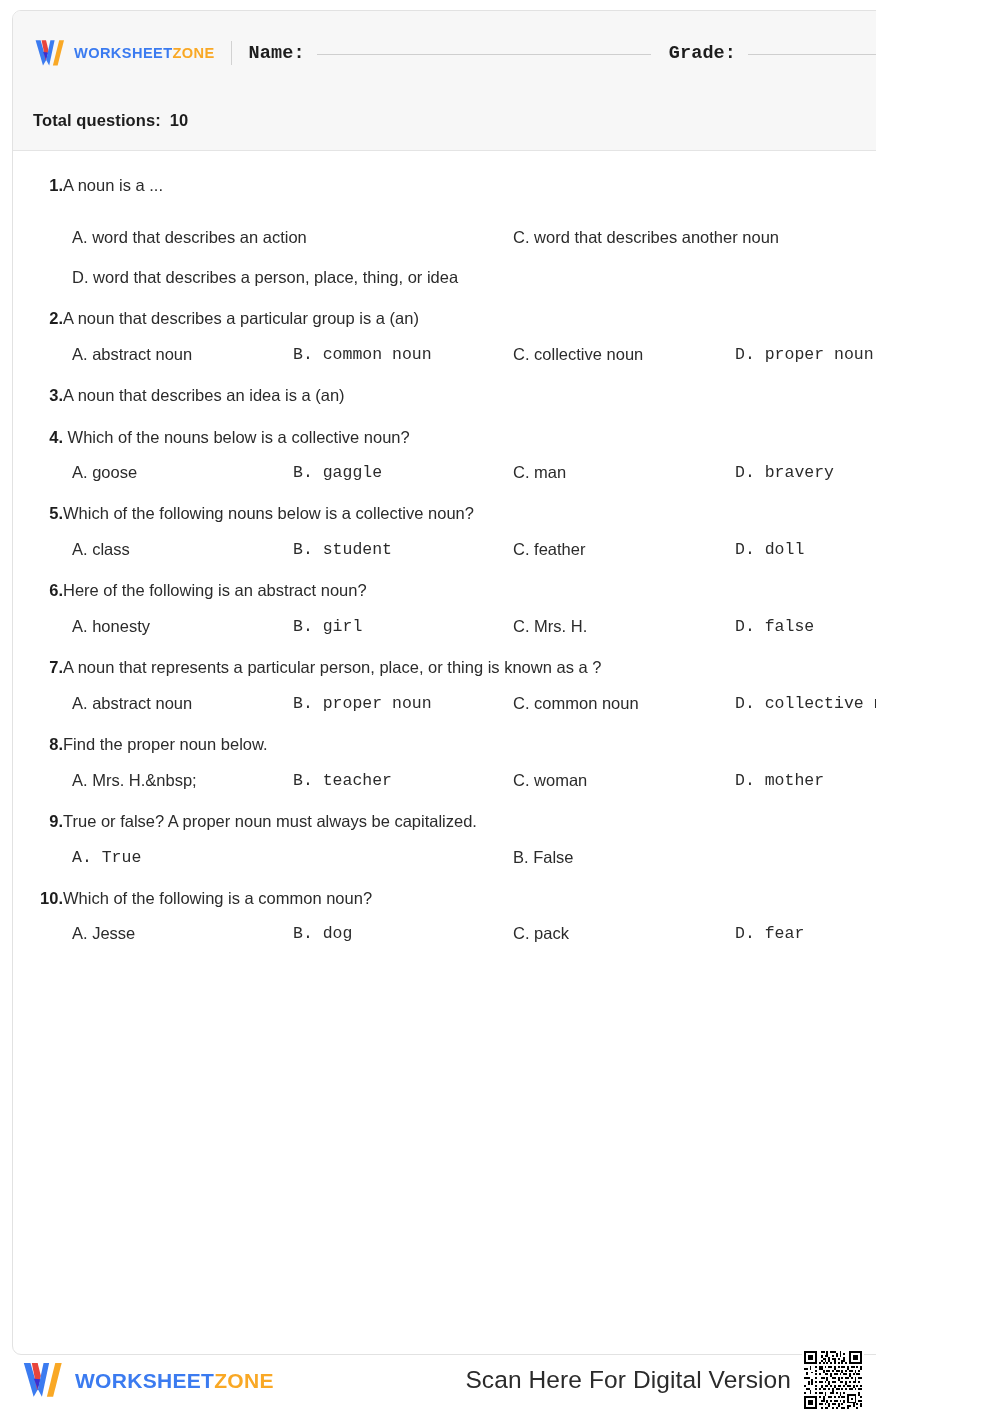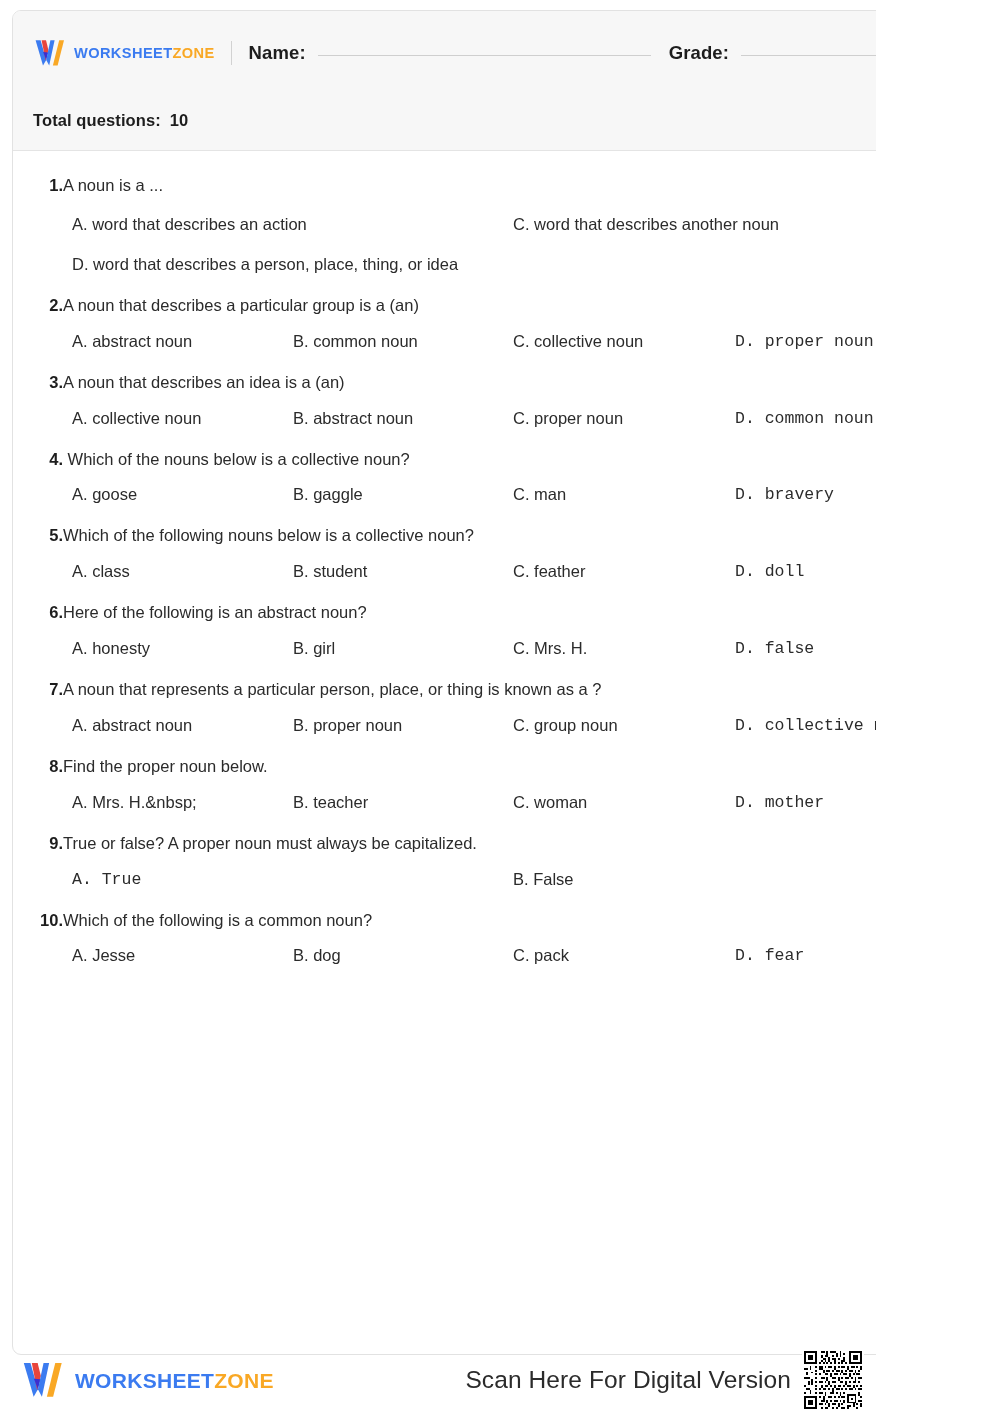--- a/index.html
+++ b/index.html
@@ -91,20 +91,21 @@
   .field-name  { flex: 1 1 58%; }
   .field-grade { flex: 1 1 42%; }
 
   .field-label {
     flex: 0 0 auto;
     font-size: 18.5px;
     font-weight: 700;
     color: #1d1d1d;
     letter-spacing: .1px;
     white-space: nowrap;
+    font-family: Liberation Mono, monospace;
   }
   .field-line {
     flex: 1 1 auto;
     height: 1px;
     background: #cfcfcf;
     margin-left: 12px;
     position: relative;
     top: -3px;
   }
 
@@ -156,32 +157,32 @@
   }
   .opt {
     font-size: 16.5px;
     color: #2b2b2b;
     line-height: 1.4;
     white-space: pre-wrap;
   }
   
   .cols-4 .opt { flex: 0 0 25%; }
   .cols-4 .opt:nth-child(1) { flex-basis: 221px; }
-  .cols-4 .opt:nth-child(2) { flex-basis: 220px; }
+  .cols-4 .opt:nth-child(2) { flex-basis: 220px; font-family: Liberation Mono, monospace; }
   .cols-4 .opt:nth-child(3) { flex-basis: 222px; }
   .cols-4 .opt:nth-child(4) { flex: 1 1 auto; font-family: Liberation Mono, monospace; }
   
   .cols-2 .opt { flex: 0 0 50%; }
   .cols-2 .opt:nth-child(1) { flex-basis: 441px; font-family: Liberation Mono, monospace; }
   .cols-2 .opt:nth-child(2) { flex: 1 1 auto; }
   
   .grid-2x2 {
     display: flex;
     flex-wrap: wrap;
-    margin-top: 15px;
+    margin-top: 28px;
     padding-left: 39px;
   }
   .grid-2x2 .opt { flex: 0 0 441px; }
   .grid-2x2 .opt:nth-child(2n) { flex: 1 1 auto; }
   .grid-2x2 .opt:nth-child(n+3) { margin-top: 17px; }
 
   
   .footer {
     position: absolute;
     left: 12px;
@@ -296,26 +297,20 @@
             <span class="opt">B. common noun</span>
             <span class="opt">C. collective noun</span>
             <span class="opt">D. proper noun</span>
           </div>
         </div>
         <div class="question">
           <div class="q-head">
             <span class="q-num">3.</span>
             <span class="q-text">A noun that describes an idea is a (an)</span>
           </div>
-          <div class="q-options cols-4">
-            <span class="opt">A. collective noun</span>
-            <span class="opt">B. abstract noun</span>
-            <span class="opt">C. proper noun</span>
-            <span class="opt">D. common noun</span>
-          </div>
         </div>
         <div class="question">
           <div class="q-head">
             <span class="q-num">4.</span>
             <span class="q-text"> Which of the nouns below is a collective noun?</span>
           </div>
           <div class="q-options cols-4">
             <span class="opt">A. goose</span>
             <span class="opt">B. gaggle</span>
             <span class="opt">C. man</span>
@@ -347,21 +342,21 @@
           </div>
         </div>
         <div class="question">
           <div class="q-head">
             <span class="q-num">7.</span>
             <span class="q-text">A noun that represents a particular person, place, or thing is known as a ?</span>
           </div>
           <div class="q-options cols-4">
             <span class="opt">A. abstract noun</span>
             <span class="opt">B. proper noun</span>
-            <span class="opt">C. group noun</span>
+            <span class="opt">C. common noun</span>
             <span class="opt">D. collective noun</span>
           </div>
         </div>
         <div class="question">
           <div class="q-head">
             <span class="q-num">8.</span>
             <span class="q-text">Find the proper noun below.</span>
           </div>
           <div class="q-options cols-4">
             <span class="opt">A. Mrs. H.&amp;nbsp;</span>

